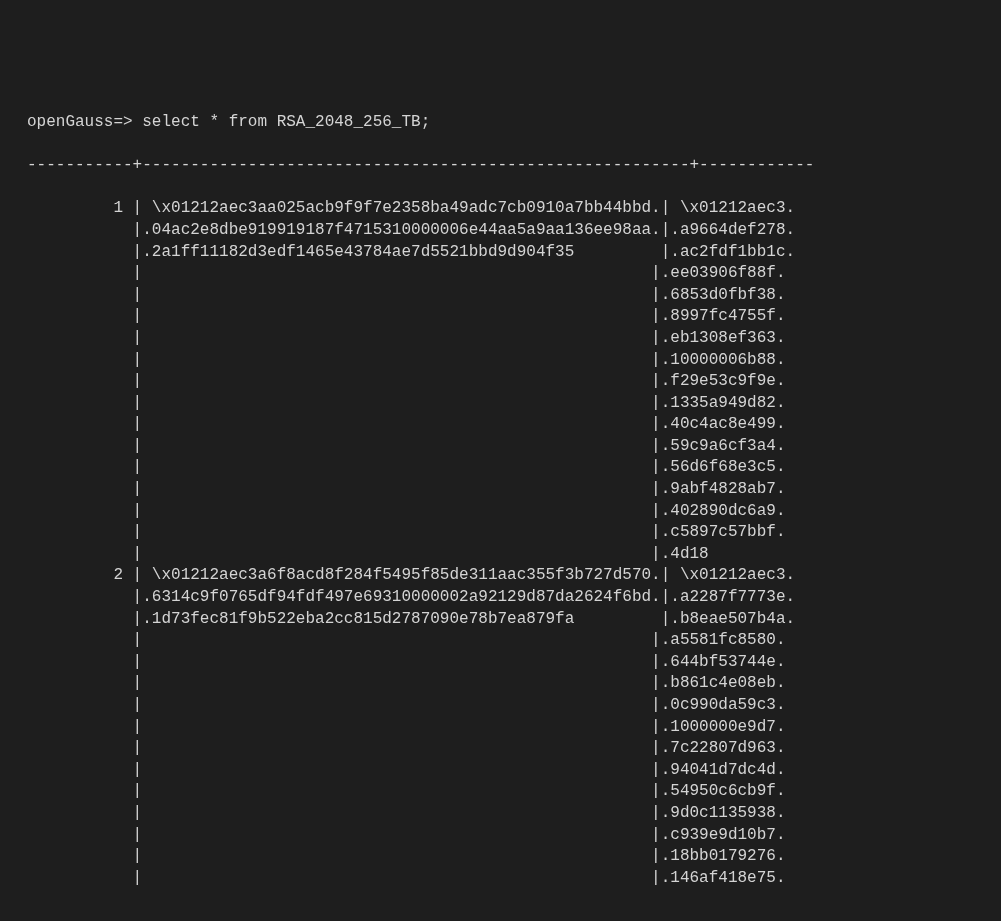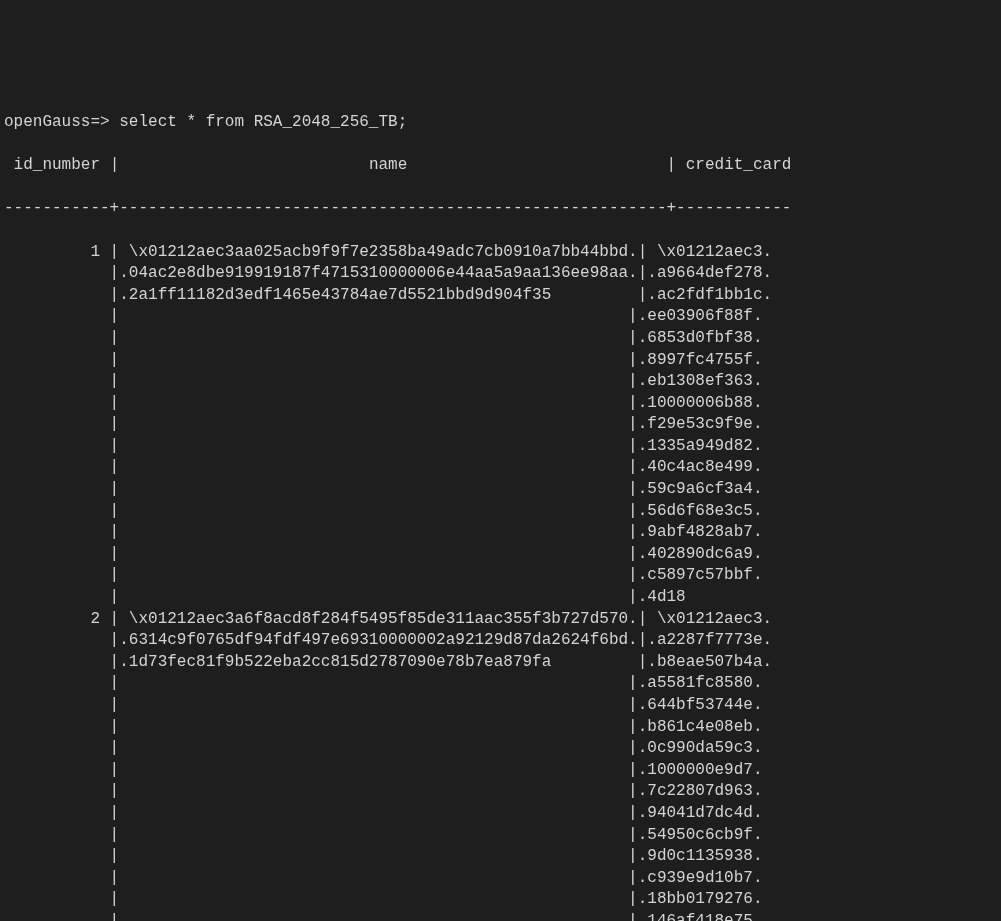--- a/index.html
+++ b/index.html
@@ -15,29 +15,29 @@
       line-height: 1.35;
       padding: 4px;
       white-space: pre;
       overflow: hidden;
     }
     .terminal {
       width: 100%;
     }
     .row {
       display: block;
+      margin-left: 23px;
     }
   </style>
 </head>
 <body>
 
 
 
 <div class="terminal">
 <span class="row"><span>openGauss=&gt; </span><span>select * from RSA_2048_256_TB;</span></span>
-<span class="row"><span> id_number </span>|<span>                          name                           </span>|<span> credit_card</span></span>
 <span class="row">-----------+---------------------------------------------------------+------------</span>
 <div id="data-rows"><span class="row">         1 | \x01212aec3aa025acb9f9f7e2358ba49adc7cb0910a7bb44bbd.| \x01212aec3.</span><span class="row">           |.04ac2e8dbe919919187f4715310000006e44aa5a9aa136ee98aa.|.a9664def278.</span><span class="row">           |.2a1ff11182d3edf1465e43784ae7d5521bbd9d904f35         |.ac2fdf1bb1c.</span><span class="row">           |                                                     |.ee03906f88f.</span><span class="row">           |                                                     |.6853d0fbf38.</span><span class="row">           |                                                     |.8997fc4755f.</span><span class="row">           |                                                     |.eb1308ef363.</span><span class="row">           |                                                     |.10000006b88.</span><span class="row">           |                                                     |.f29e53c9f9e.</span><span class="row">           |                                                     |.1335a949d82.</span><span class="row">           |                                                     |.40c4ac8e499.</span><span class="row">           |                                                     |.59c9a6cf3a4.</span><span class="row">           |                                                     |.56d6f68e3c5.</span><span class="row">           |                                                     |.9abf4828ab7.</span><span class="row">           |                                                     |.402890dc6a9.</span><span class="row">           |                                                     |.c5897c57bbf.</span><span class="row">           |                                                     |.4d18</span><span class="row">         2 | \x01212aec3a6f8acd8f284f5495f85de311aac355f3b727d570.| \x01212aec3.</span><span class="row">           |.6314c9f0765df94fdf497e69310000002a92129d87da2624f6bd.|.a2287f7773e.</span><span class="row">           |.1d73fec81f9b522eba2cc815d2787090e78b7ea879fa         |.b8eae507b4a.</span><span class="row">           |                                                     |.a5581fc8580.</span><span class="row">           |                                                     |.644bf53744e.</span><span class="row">           |                                                     |.b861c4e08eb.</span><span class="row">           |                                                     |.0c990da59c3.</span><span class="row">           |                                                     |.1000000e9d7.</span><span class="row">           |                                                     |.7c22807d963.</span><span class="row">           |                                                     |.94041d7dc4d.</span><span class="row">           |                                                     |.54950c6cb9f.</span><span class="row">           |                                                     |.9d0c1135938.</span><span class="row">           |                                                     |.c939e9d10b7.</span><span class="row">           |                                                     |.18bb0179276.</span><span class="row">           |                                                     |.146af418e75.</span></div>
 
 </div>
 
 
 
 
 </body></html>

